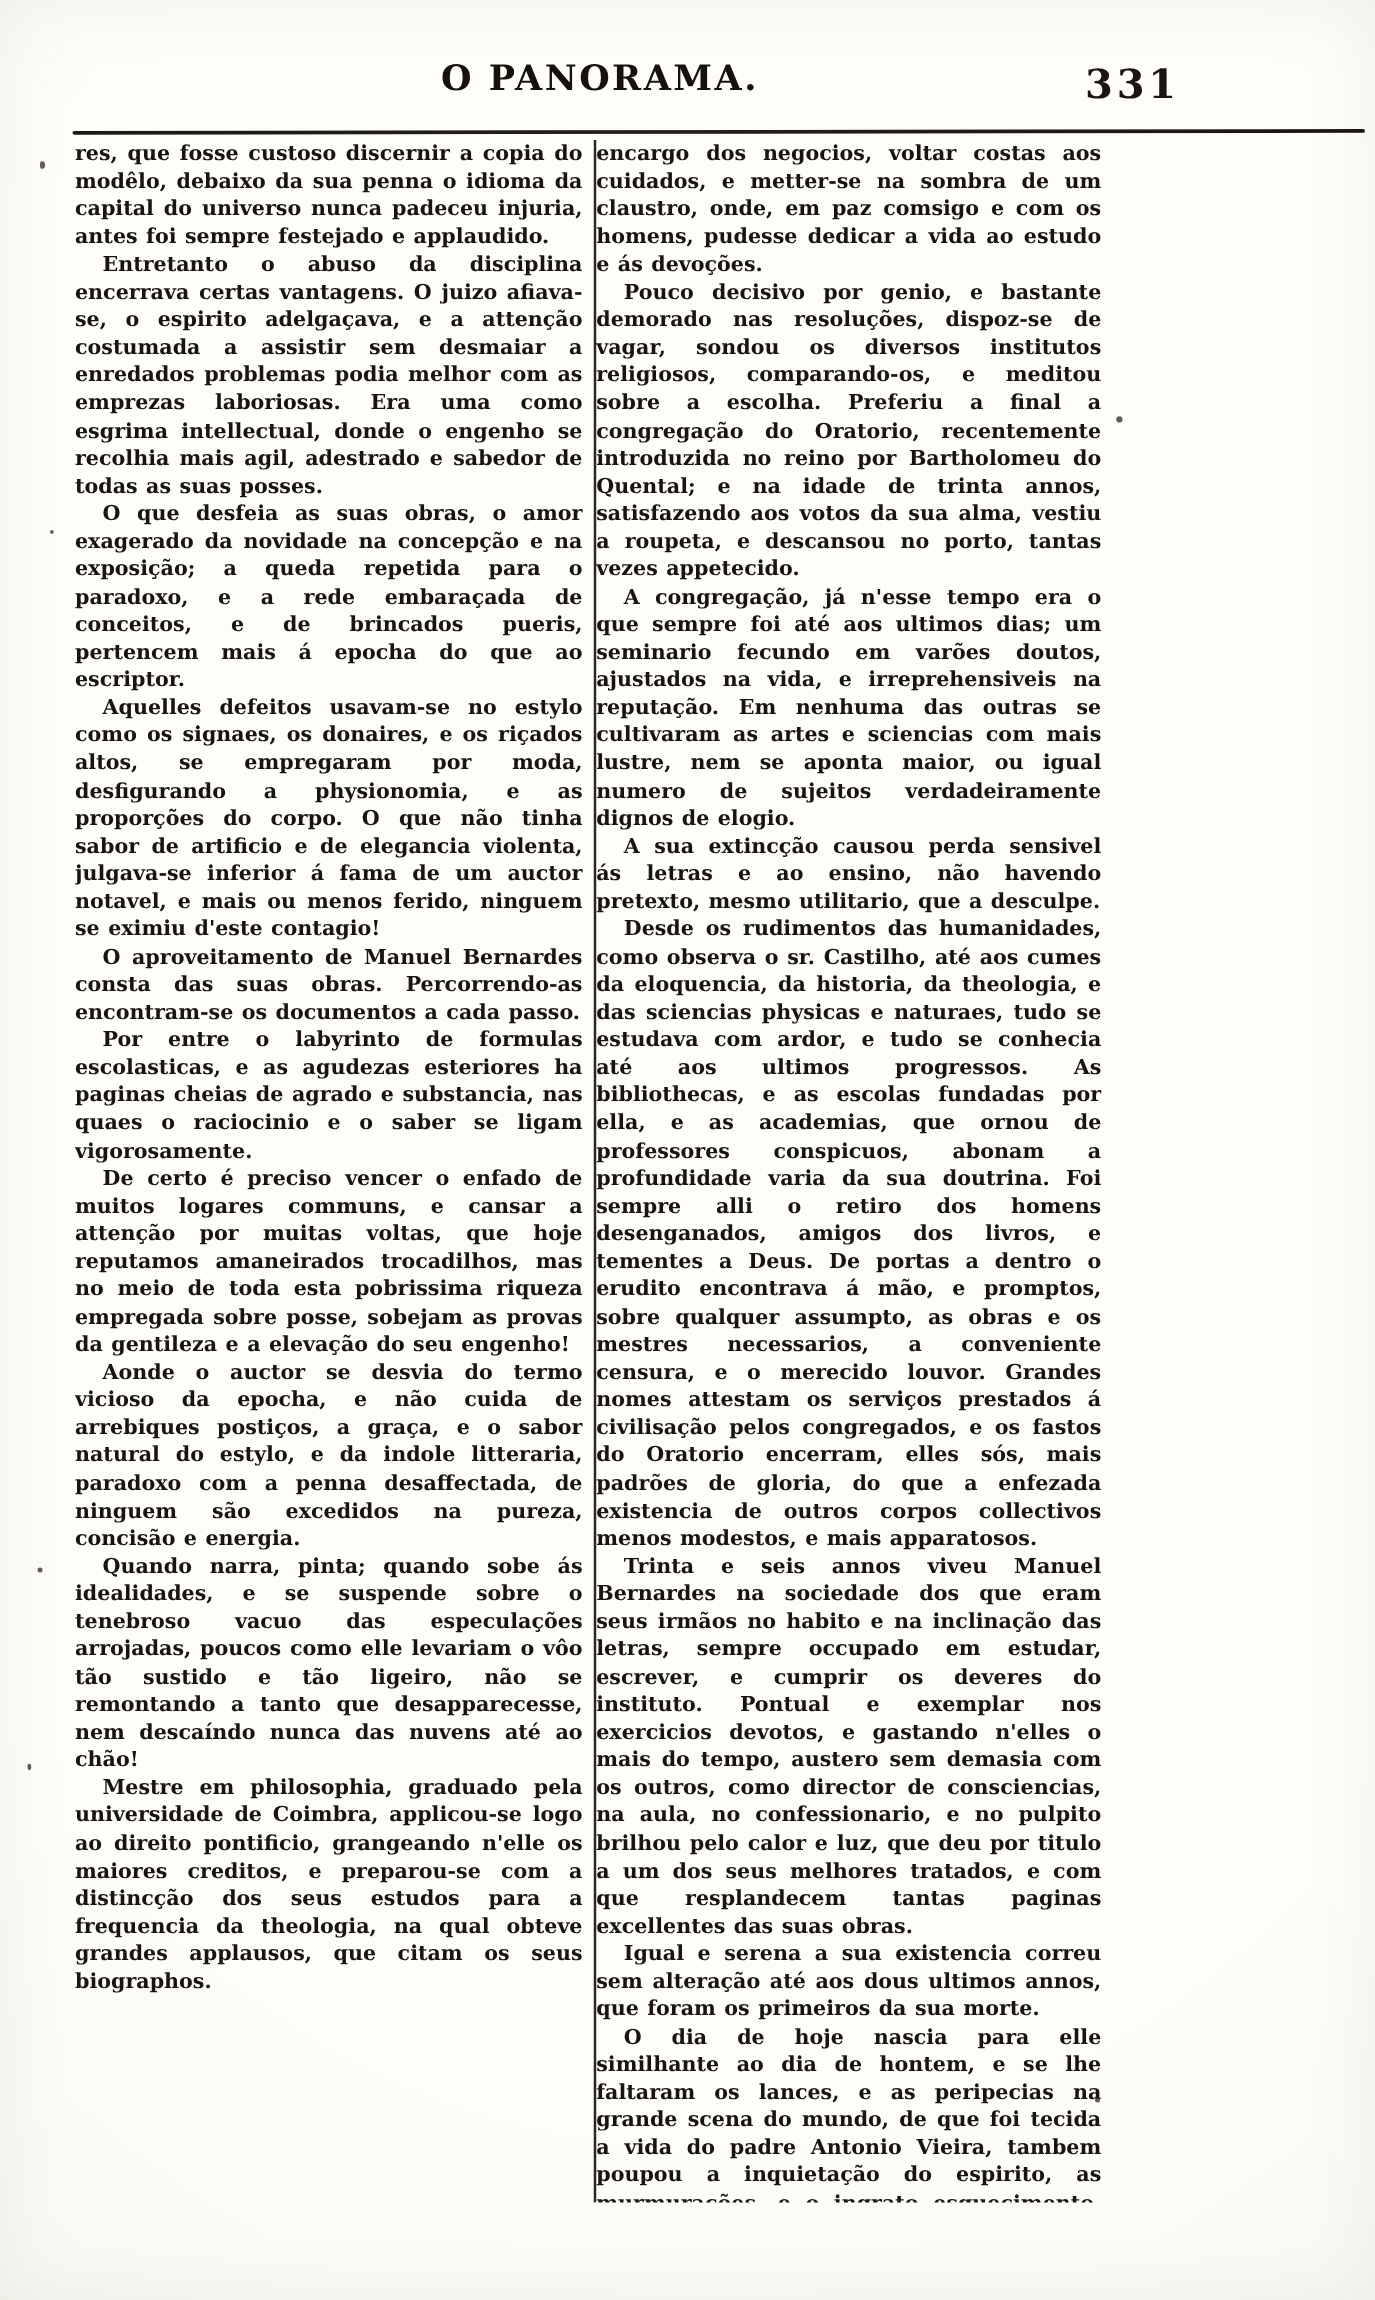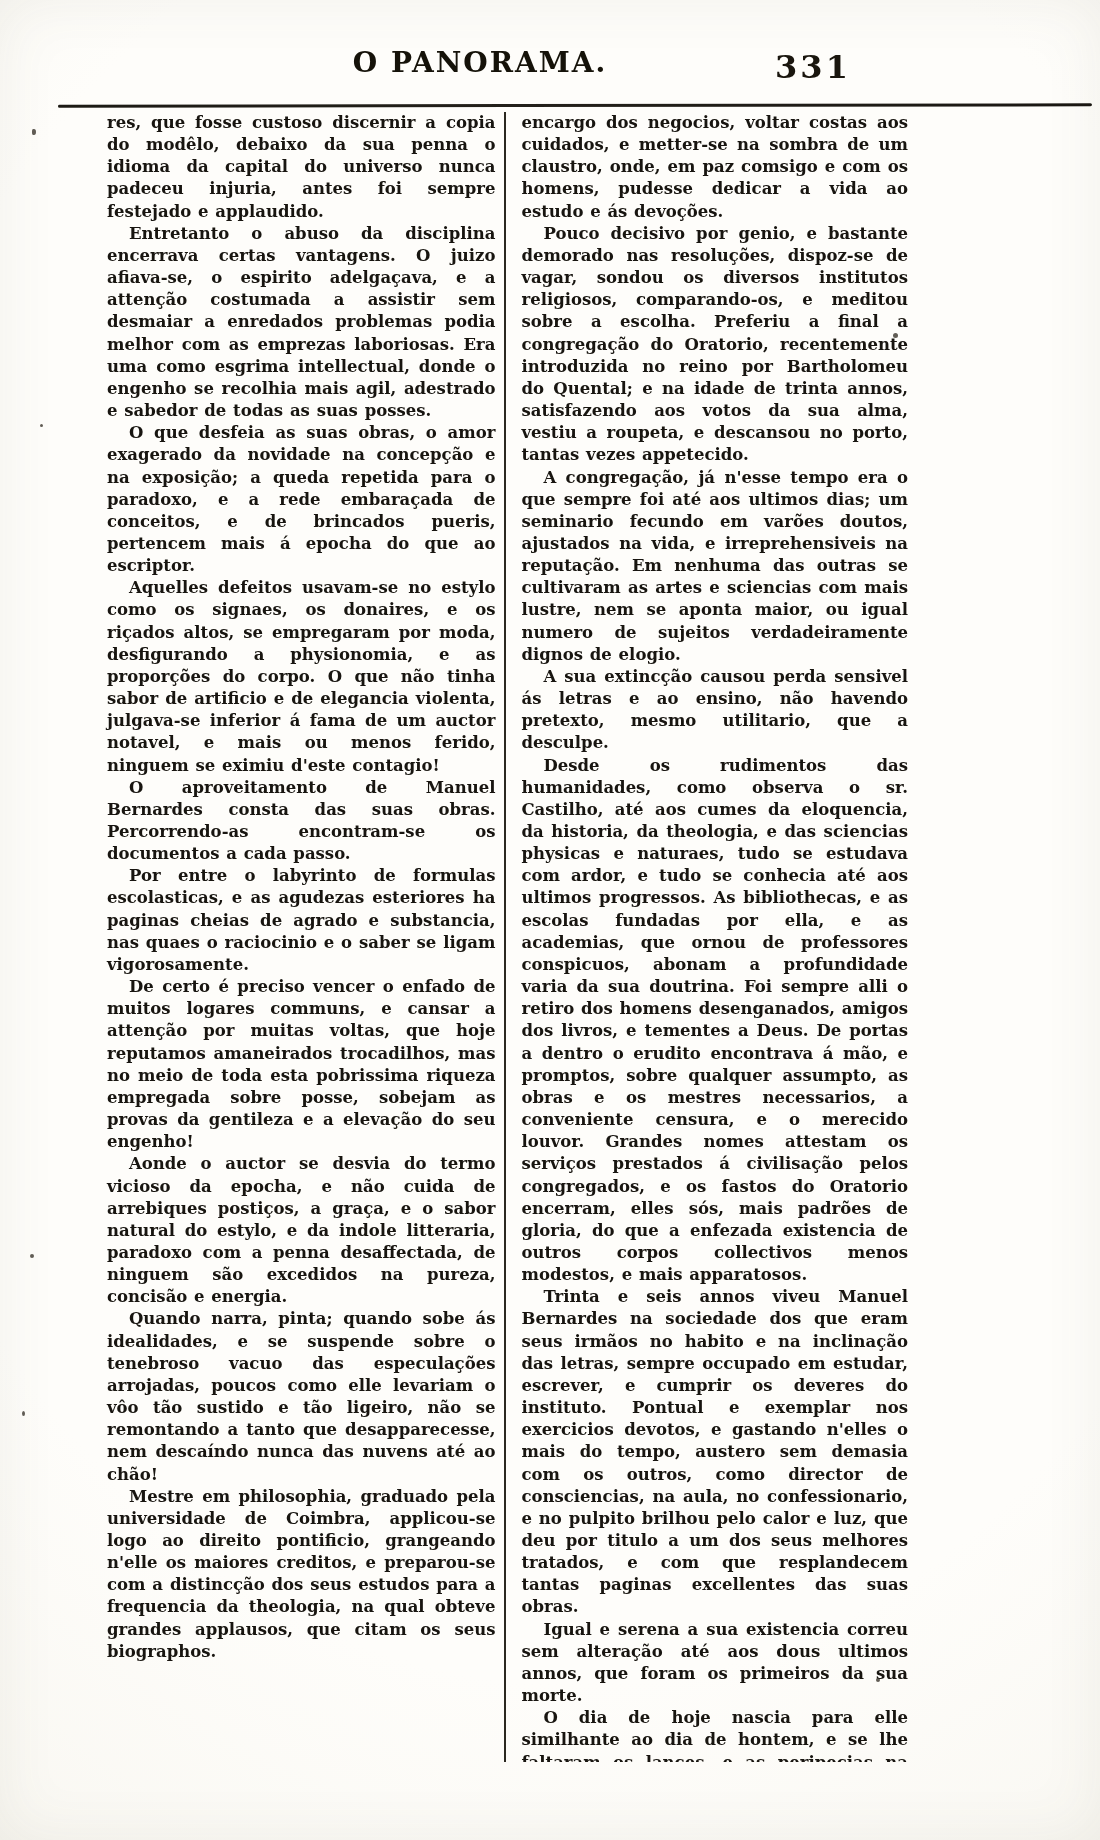--- a/index.html
+++ b/index.html
@@ -29,21 +29,21 @@
     width: 850px;
     text-align: center;
     font-size: 28px;
     font-weight: bold;
     letter-spacing: 2px;
     color: #151209;
   }
   .page-number {
     position: absolute;
     top: 48px;
-    left: 773px;
+    left: 866px;
     width: 80px;
     text-align: center;
     font-size: 32px;
     font-weight: bold;
     letter-spacing: 3px;
     color: #1a160e;
   }
   .header-rule {
     position: absolute;
     top: 104px;
@@ -67,25 +67,23 @@
     font-size: 16.5px;
     line-height: 22.15px;
     font-weight: bold;
     text-align: justify;
     word-spacing: 1px;
     color: #181510;
   }
   .col-left {
     width: 406px;
     padding-right: 9px;
-    margin-left: 47px;
   }
   .col-right {
     width: 404px;
-    padding-left: 15px;
     border-left: 2px solid #2b2820;
   }
   .para {
     margin: 0;
     text-indent: 22px;
   }
   .para.no-indent {
     text-indent: 0;
   }
   .speck {

